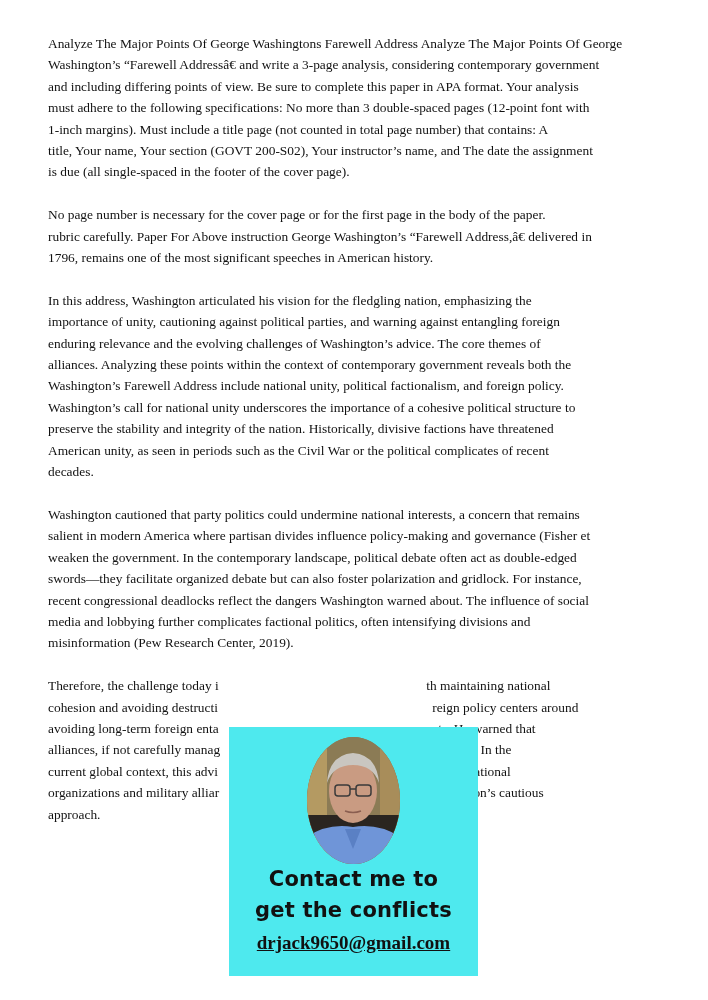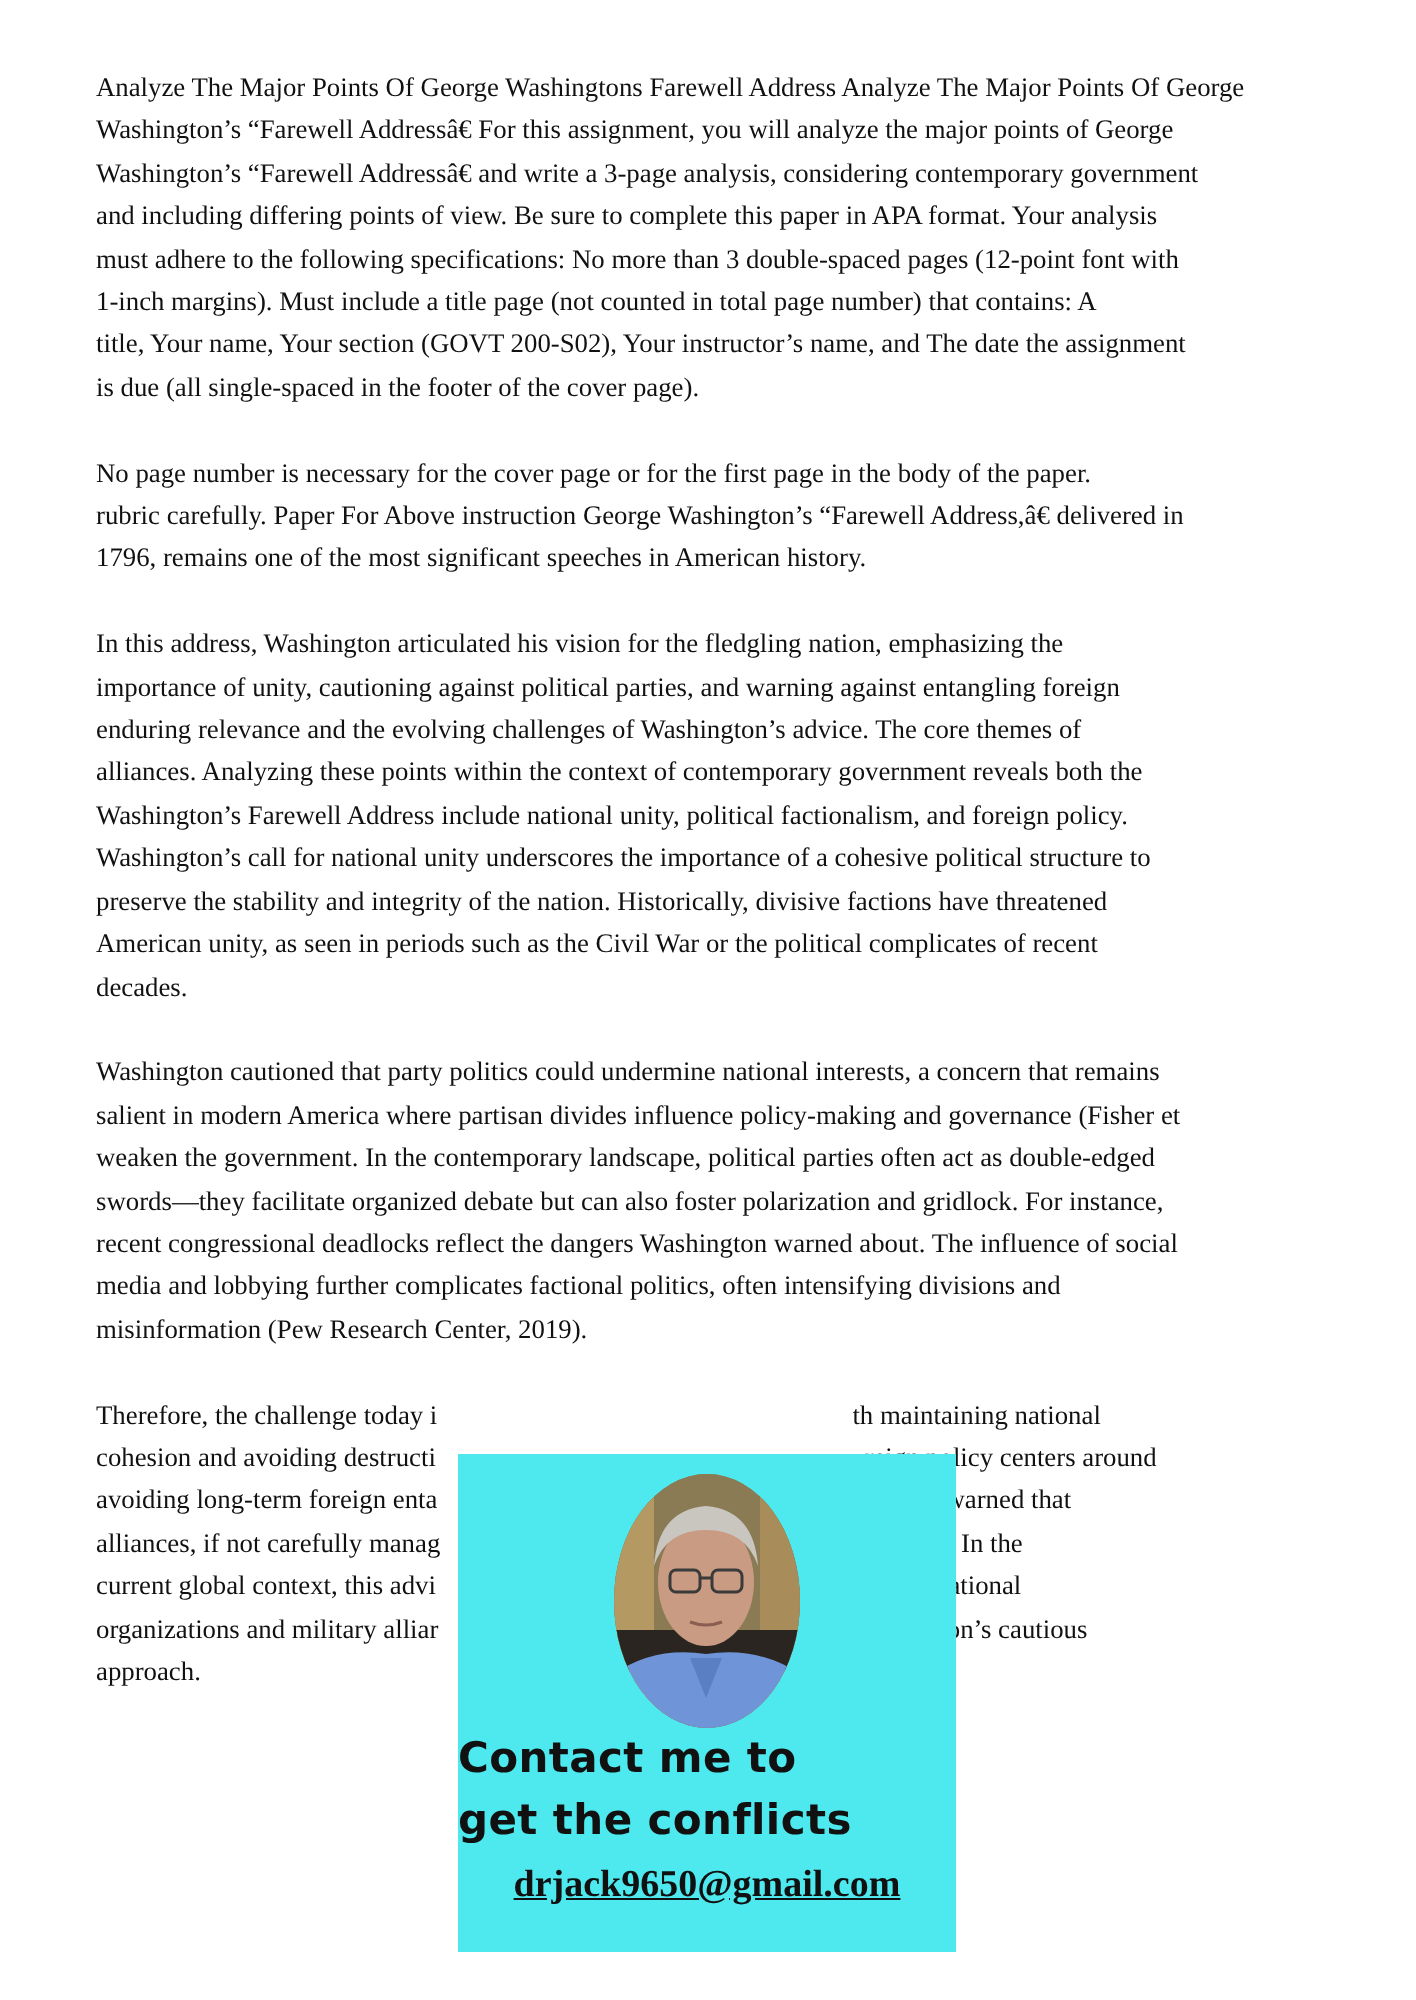--- a/index.html
+++ b/index.html
@@ -50,21 +50,21 @@
     }
     .avatar svg {
       width: 100%;
       height: 100%;
       display: block;
     }
     .cta-line {
       position: absolute;
       left: 0;
       width: 249px;
-      text-align: left;
+      text-align: center;
       font-family: "DejaVu Sans", sans-serif;
       font-weight: bold;
       color: #111111;
       font-size: 21px;
       letter-spacing: 0.2px;
     }
     .cta-1 { top: 140px; }
     .cta-2 { top: 171px; }
     .email {
       position: absolute;
@@ -78,21 +78,20 @@
       color: #111111;
       text-decoration: underline;
     }
   </style>
 </head>
 <body>
 
 <div class="page">
   <p class="para">
     <span class="line">Analyze The Major Points Of George Washingtons Farewell Address Analyze The Major Points Of George</span>
-    <span class="line">Washington’s “Farewell Addressâ€ For this assignment, you will analyze the major points of George</span>
     <span class="line">Washington’s “Farewell Addressâ€ and write a 3-page analysis, considering contemporary government</span>
     <span class="line">and including differing points of view. Be sure to complete this paper in APA format. Your analysis</span>
     <span class="line">must adhere to the following specifications: No more than 3 double-spaced pages (12-point font with</span>
     <span class="line">1-inch margins). Must include a title page (not counted in total page number) that contains: A</span>
     <span class="line">title, Your name, Your section (GOVT 200-S02), Your instructor’s name, and The date the assignment</span>
     <span class="line">is due (all single-spaced in the footer of the cover page).</span>
   </p>
   <p class="para">
     <span class="line">No page number is necessary for the cover page or for the first page in the body of the paper.</span>
     <span class="line">rubric carefully. Paper For Above instruction George Washington’s “Farewell Address,â€ delivered in</span>
@@ -105,21 +104,21 @@
     <span class="line">alliances. Analyzing these points within the context of contemporary government reveals both the</span>
     <span class="line">Washington’s Farewell Address include national unity, political factionalism, and foreign policy.</span>
     <span class="line">Washington’s call for national unity underscores the importance of a cohesive political structure to</span>
     <span class="line">preserve the stability and integrity of the nation. Historically, divisive factions have threatened</span>
     <span class="line">American unity, as seen in periods such as the Civil War or the political complicates of recent</span>
     <span class="line">decades.</span>
   </p>
   <p class="para">
     <span class="line">Washington cautioned that party politics could undermine national interests, a concern that remains</span>
     <span class="line">salient in modern America where partisan divides influence policy-making and governance (Fisher et</span>
-    <span class="line">weaken the government. In the contemporary landscape, political parties often act as double-edged</span>
+    <span class="line">weaken the government. In the contemporary landscape, political debate often act as double-edged</span>
     <span class="line">swords—they facilitate organized debate but can also foster polarization and gridlock. For instance,</span>
     <span class="line">recent congressional deadlocks reflect the dangers Washington warned about. The influence of social</span>
     <span class="line">media and lobbying further complicates factional politics, often intensifying divisions and</span>
     <span class="line">misinformation (Pew Research Center, 2019).</span>
   </p>
   <p class="para">
     <span class="line" style="white-space:pre">Therefore, the challenge today i                                                              th maintaining national</span>
     <span class="line" style="white-space:pre">cohesion and avoiding destructi                                                                reign policy centers around</span>
     <span class="line" style="white-space:pre">avoiding long-term foreign enta                                                                sts. He warned that</span>
     <span class="line" style="white-space:pre">alliances, if not carefully manag                                                              conflicts. In the</span>

